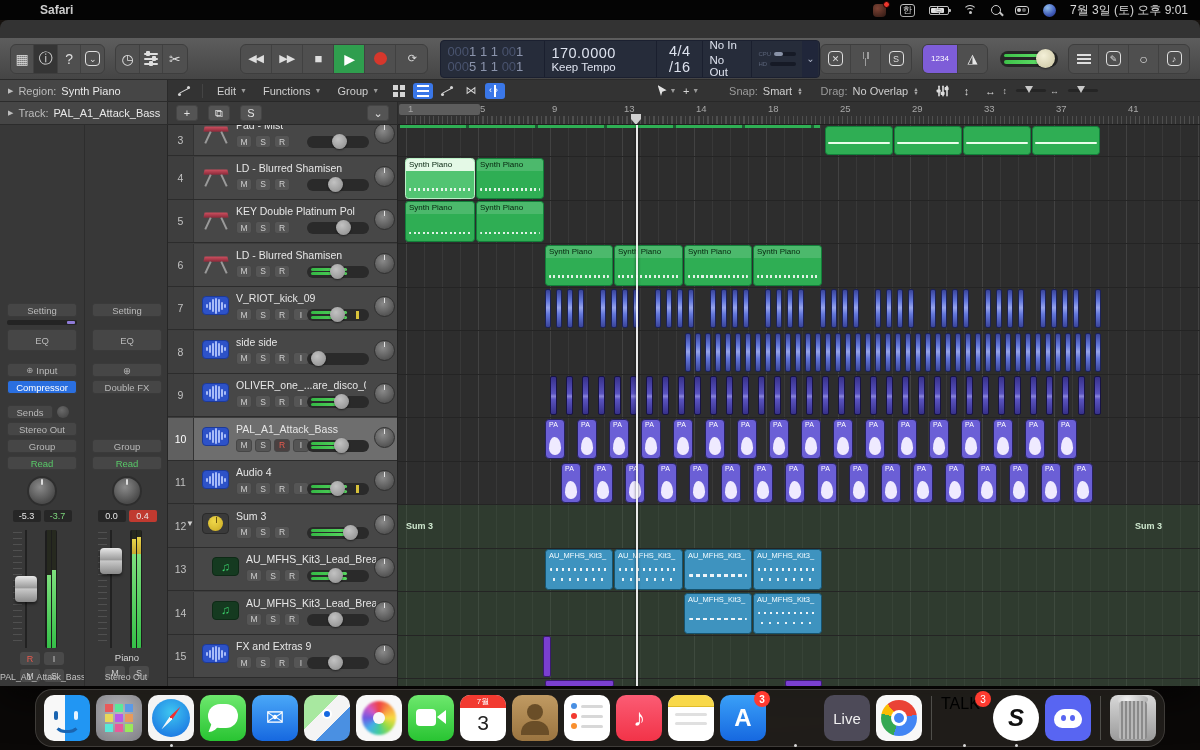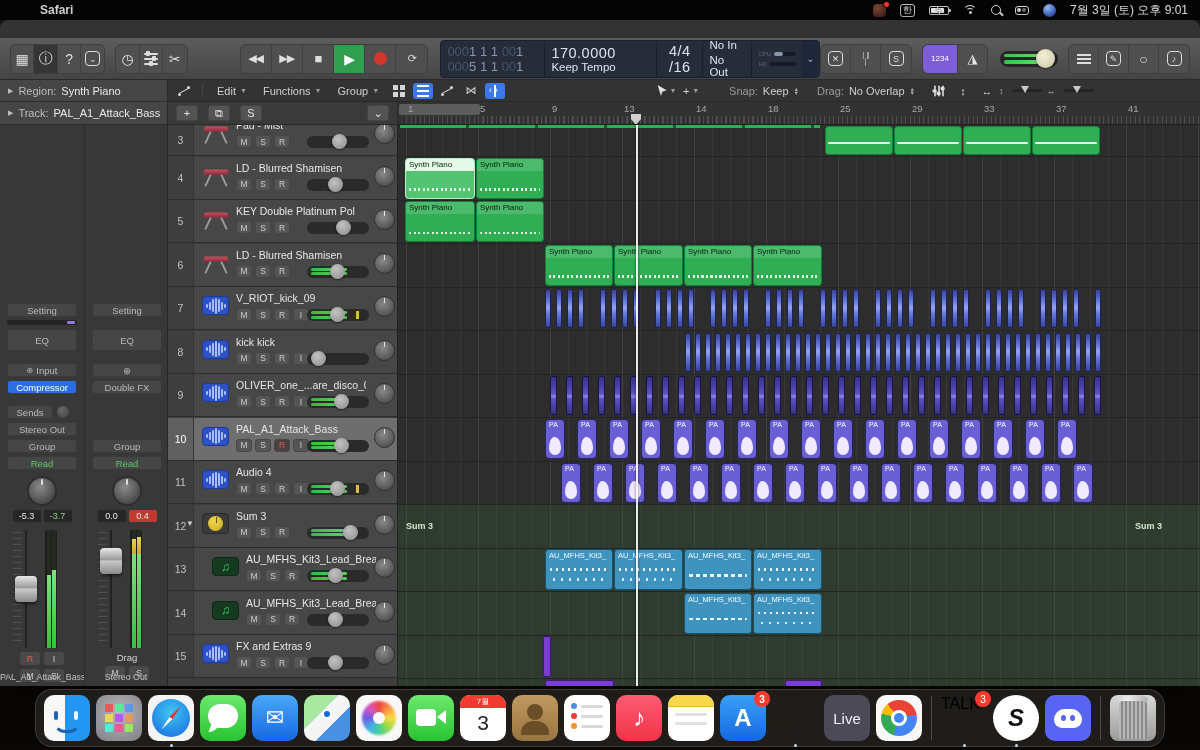--- a/index.html
+++ b/index.html
@@ -466,21 +466,21 @@
         </div>
       <div style="width:148px;"></div>
       <div class="tb-ic">
           <span class="cursoric"></span>
           <span class="chev" style="margin-left:3px;">▼</span>
         </div>
       <div class="tb-ic">+<span class="chev" style="margin-left:3px;">▼</span></div>
       <div style="width:26px;"></div>
       <div class="snapgrp">
         <span style="color:#9c9c9c;">Snap:</span>
-        <span>Keep</span>
+        <span>Smart</span>
         <span class="updown">
             <span>▲</span>
             <span>▼</span>
           </span>
       </div>
       <div style="width:18px;"></div>
       <div class="snapgrp">
         <span style="color:#9c9c9c;">Drag:</span>
         <span>No Overlap</span>
         <span class="updown">
@@ -613,21 +613,21 @@
             <div class="mcol">
                 <span class="yel" style="top:8%;height:12%;"></span>
                 <span class="grn" style="height:80%;"></span>
               </div>
             <div class="mcol">
                 <span class="yel" style="top:6%;height:14%;"></span>
                 <span class="grn" style="height:80%;"></span>
               </div>
           </div>
         </div>
-        <div class="bncetxt">Drag</div>
+        <div class="bncetxt">Piano</div>
         <div class="msbtns">
           <div class="tinybtn">M</div>
           <div class="tinybtn">S</div>
         </div>
       </div>
       <div class="striplabel" style="left:0;">PAL_A1_Attack_Bass</div>
       <div class="striplabel" style="left:84px;">Stereo Out</div>
     </div>
 
     <div id="tracklist">
@@ -739,21 +739,21 @@
             <div class="wf-icon">
               <i style="height: 4px;"></i>
               <i style="height: 8px;"></i>
               <i style="height: 13px;"></i>
               <i style="height: 16px;"></i>
               <i style="height: 13px;"></i>
               <i style="height: 8px;"></i>
               <i style="height: 4px;"></i>
             </div>
           </div>
-          <div class="tname" style="left: 68px; top: 5px;">kick kick</div>
+          <div class="tname" style="left: 68px; top: 5px;">side side</div>
           <div class="msr" style="left: 68px; top: 21px;">
             <div class="b">M</div>
             <div class="b">S</div>
             <div class="b">R</div>
             <div class="b">I</div>
           </div>
           <div class="tslider" style="top: 22px;">
             <span class="th" style="left: 3.68px;"></span>
           </div>
           <div class="tknob" style="top: 9px;"></div>

